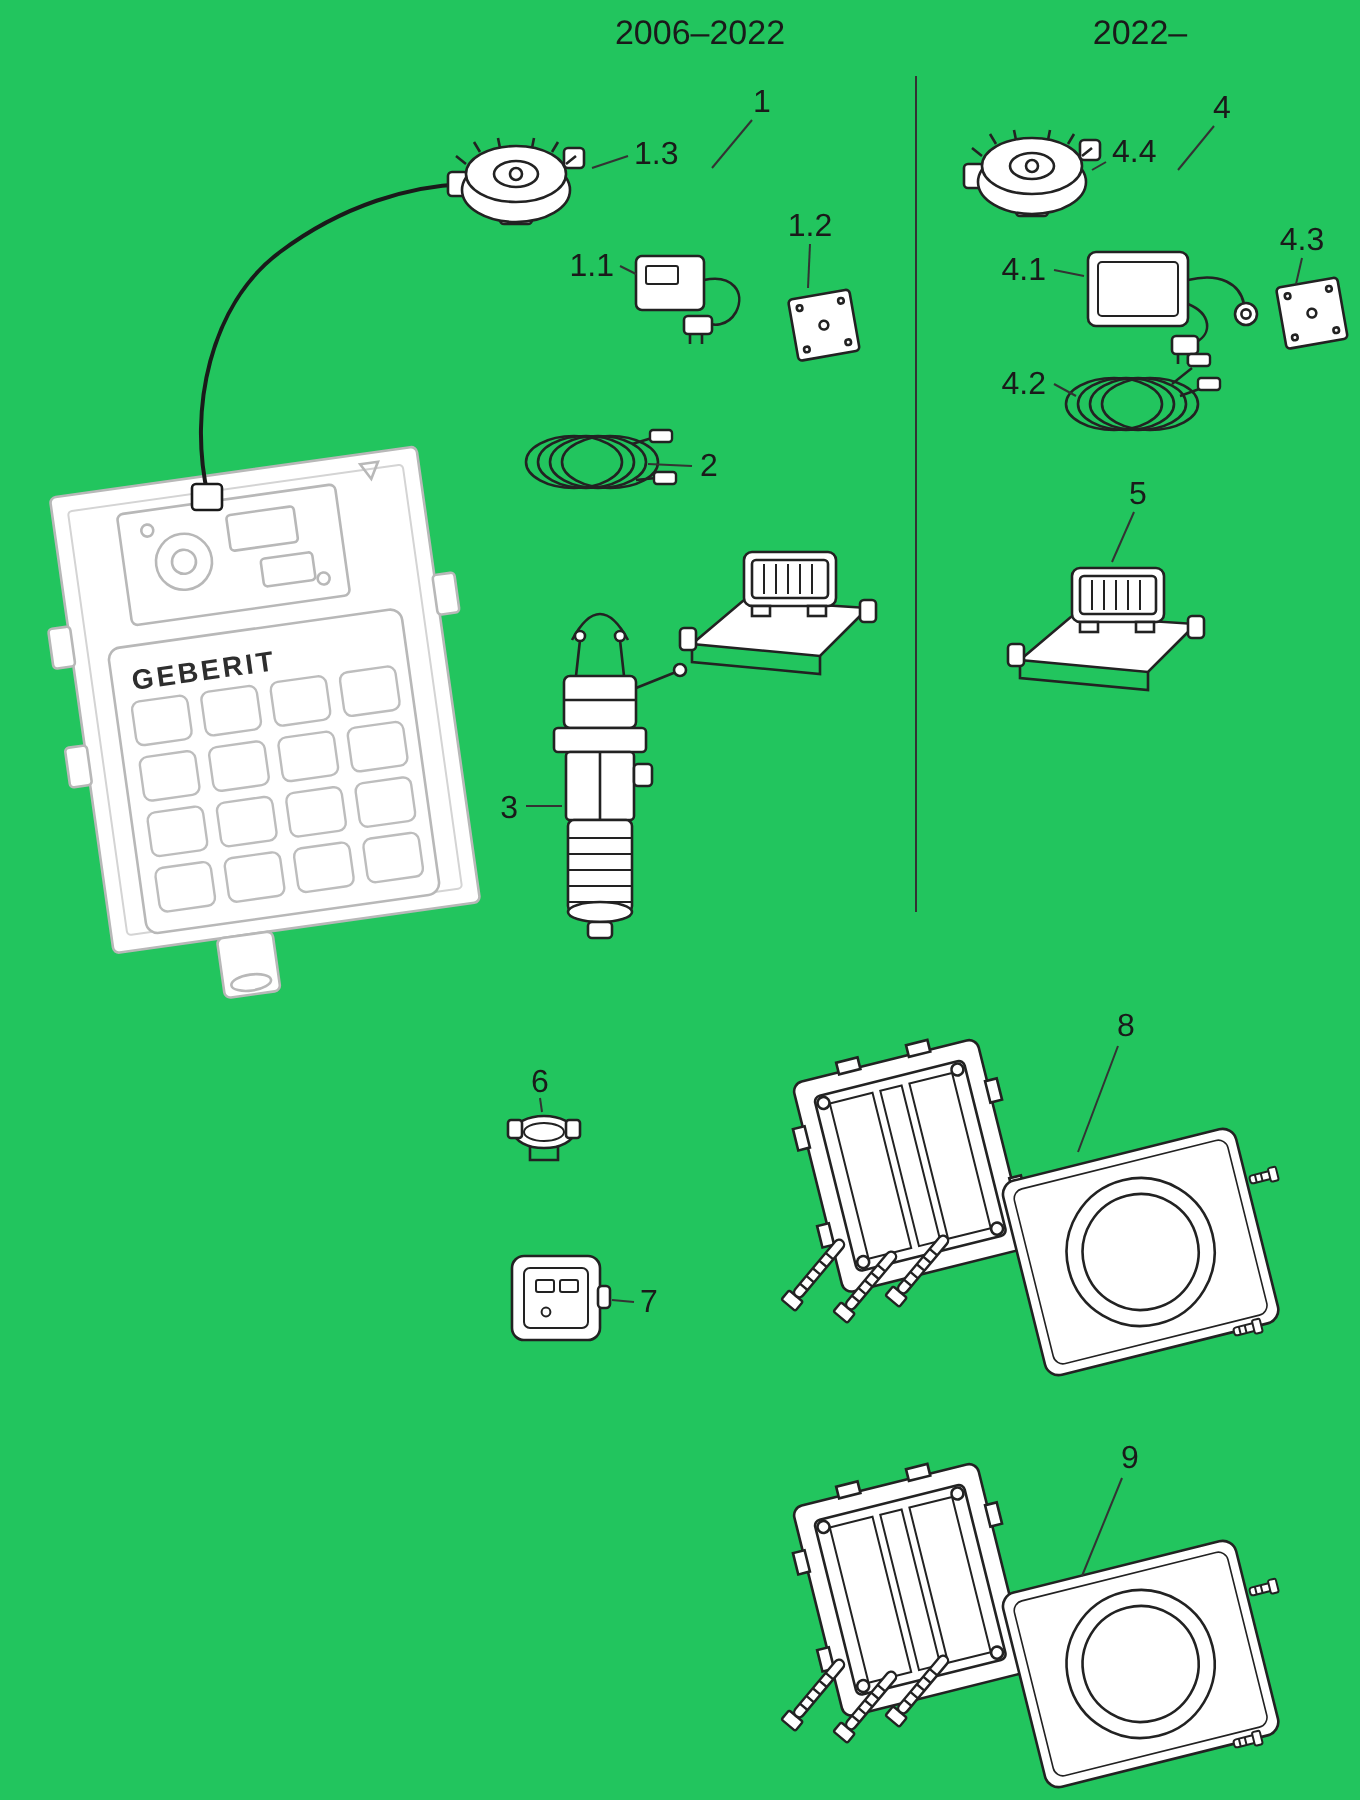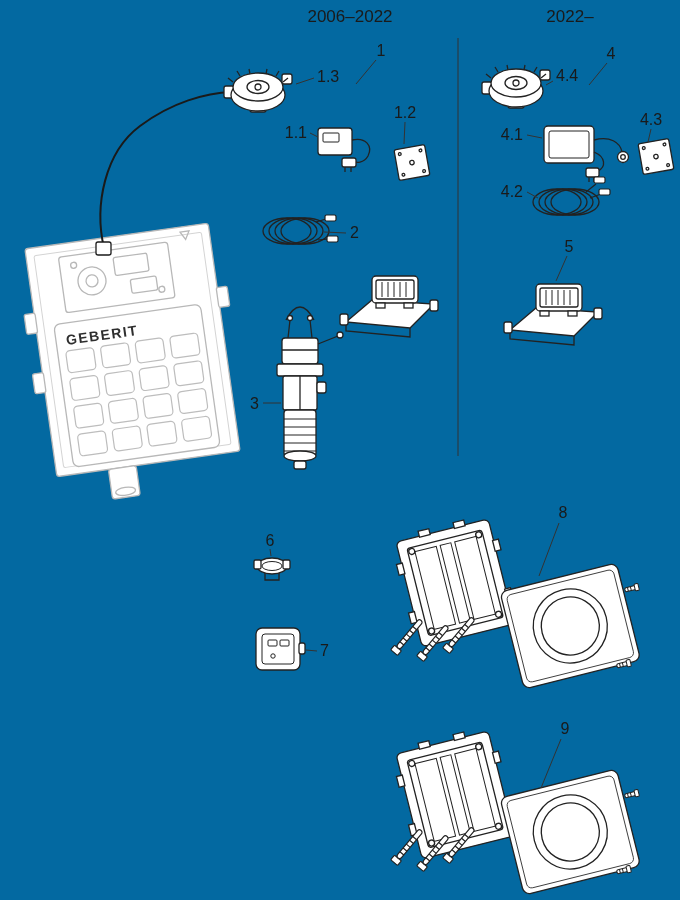--- a/index.html
+++ b/index.html
@@ -1,16 +1,16 @@
 <!DOCTYPE html>
 <html><head>
 <meta charset="utf-8">
 <style>
   html,body{margin:0;padding:0;background:#ffffff;}
-  .stage{position:relative;width:680px;height:900px;background:#0369a1;overflow:hidden;
+  .stage{position:relative;width:680px;height:900px;background:#22c55e;overflow:hidden;
          font-family:"Liberation Sans",sans-serif;}
   svg{display:block;}
   text{font-family:"Liberation Sans",sans-serif;}
   .hdr{font-size:17px;fill:#1a1a1a;}
   .lbl{font-size:16px;fill:#1a1a1a;}
   .logo{font-size:14px;font-weight:bold;fill:#2e2e2e;letter-spacing:1.5px;stroke:none;}
 </style>
 </head>
 <body>
 

